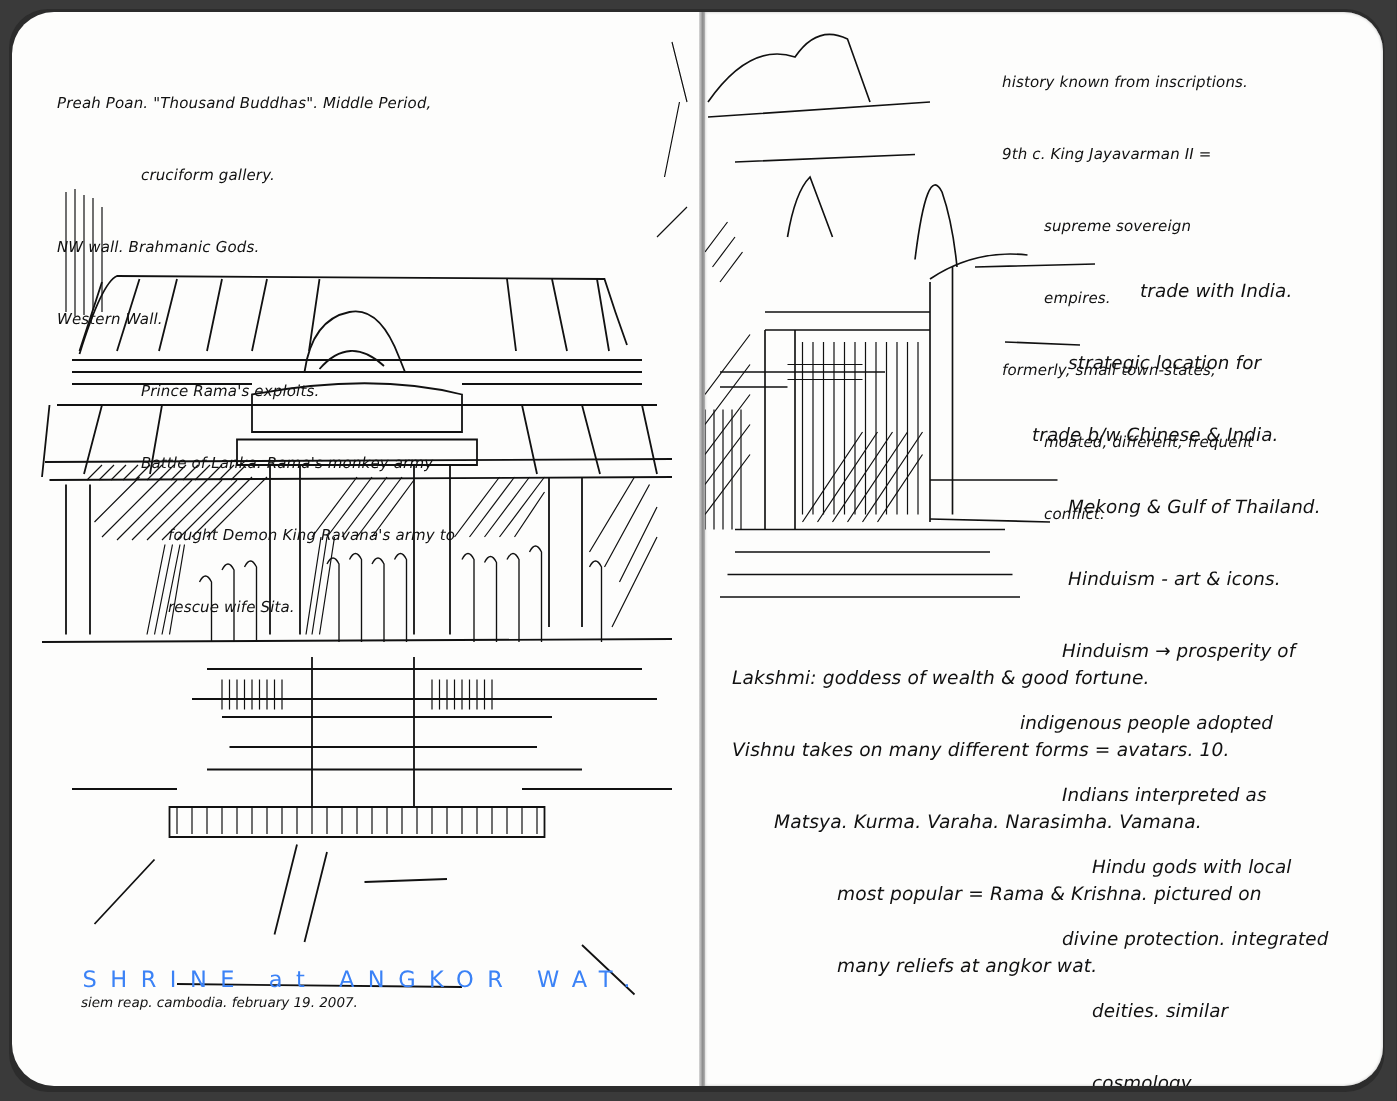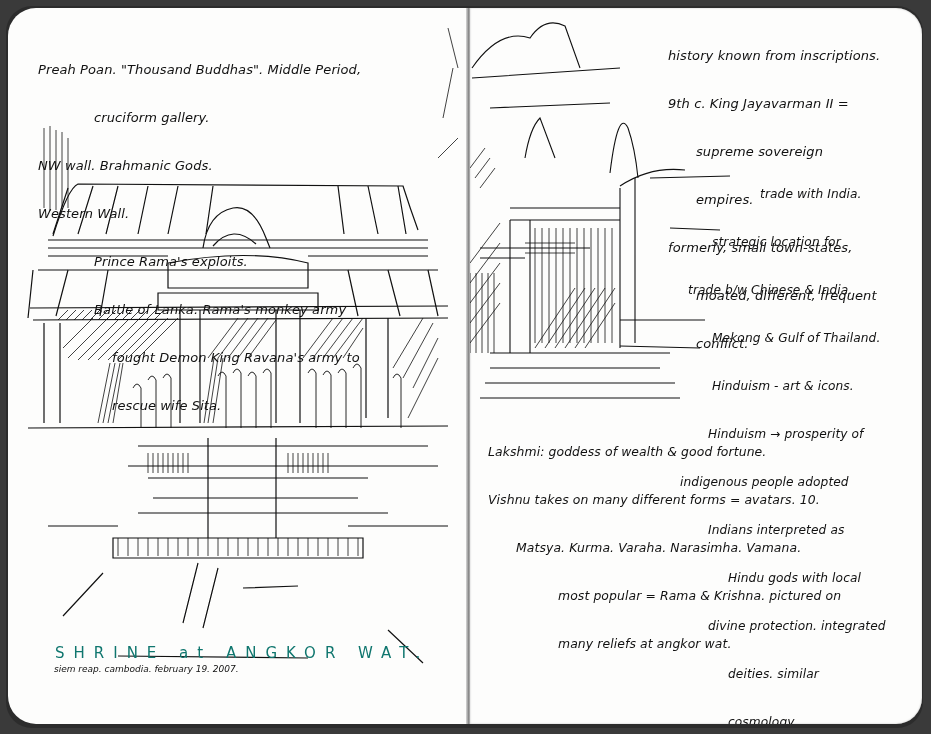--- a/index.html
+++ b/index.html
@@ -19,28 +19,28 @@
   }
   .page.left  { left:8px;  width:460px; border-radius:28px 0 0 28px; }
   .page.right { left:470px; width:452px; border-radius:0 26px 26px 0; box-shadow: inset 0 0 2px #bbb; }
   .gutter {
     position:absolute; left:466px; top:8px; width:5px; height:716px;
     background:linear-gradient(90deg,#d8d8d8,#8a8a8a,#cfcfcf);
   }
   .note {
     position:absolute; margin:0; color:#111;
     font-family:"DejaVu Sans", sans-serif;
-    font-size:13px; line-height:16px; white-space:pre; letter-spacing:0.1px;
+    font-size:10px; line-height:16px; white-space:pre; letter-spacing:0.1px;
     font-style:italic;
   }
   .note .ind1 { padding-left:28px; }
   .note .ind2 { padding-left:56px; }
   .caption-title {
     position:absolute; left:47px; top:636px;
-    font-family:"DejaVu Sans", sans-serif; font-size:15px; letter-spacing:9px; color:#0f766e;
+    font-family:"DejaVu Sans", sans-serif; font-size:15px; letter-spacing:9px; color:#3b82f6;
   }
   .caption-sub {
     position:absolute; left:46px; top:656px;
     font-family:"DejaVu Sans", sans-serif; font-size:9px; color:#111; font-style:italic;
   }
   svg.sketch { position:absolute; left:0; top:0; }
 </style>
 </head>
 <body>
 

